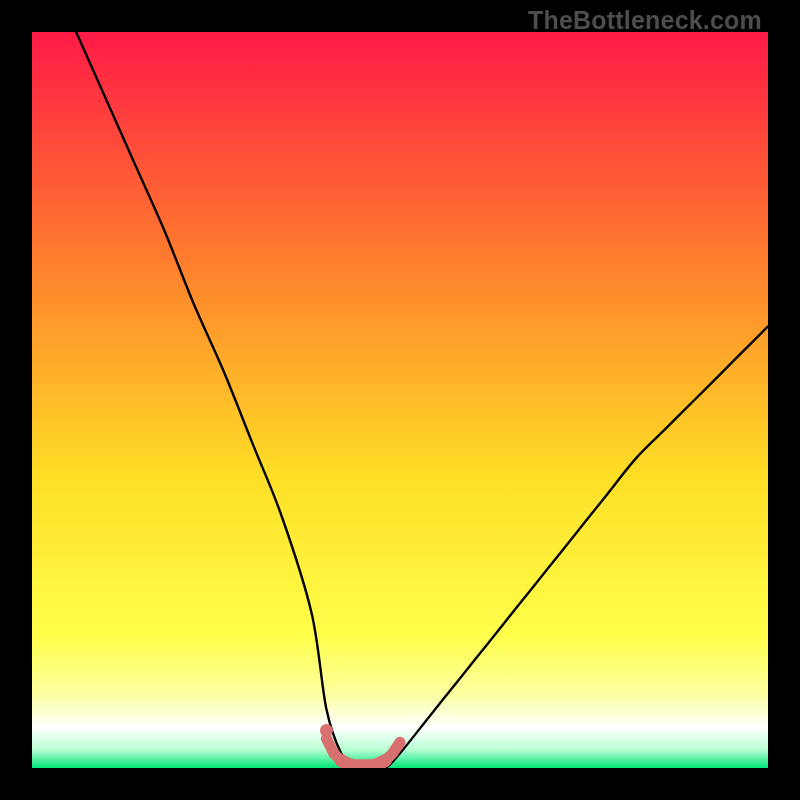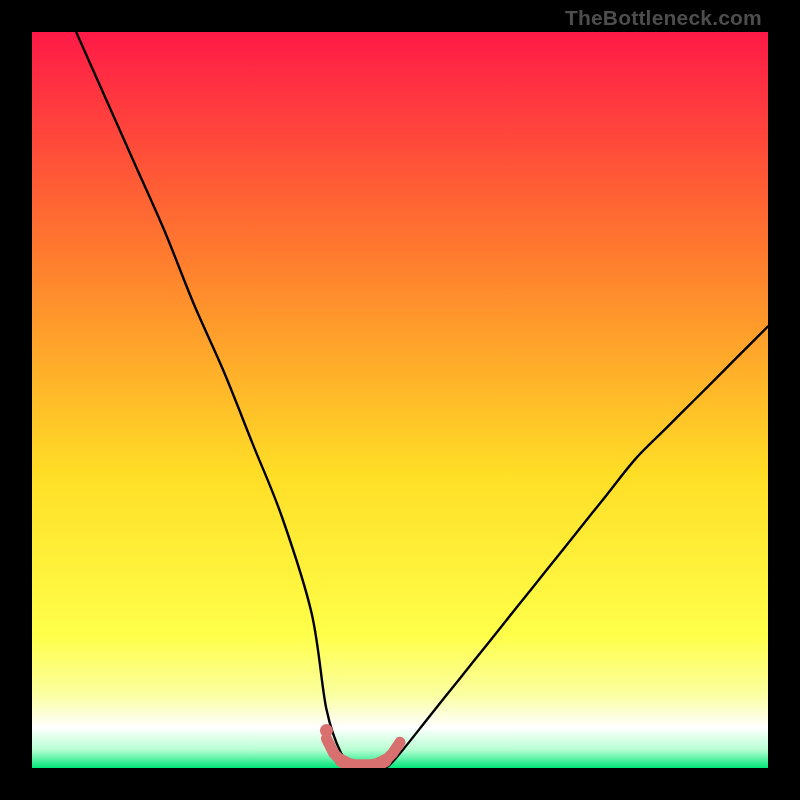--- a/index.html
+++ b/index.html
@@ -23,21 +23,21 @@
     left: 32px;
     width: 736px;
     height: 736px;
     overflow: hidden;
   }
   .watermark {
     position: absolute;
     top: 6px;
     right: 38px;
     color: #4d4d4d;
-    font-size: 21px;
+    font-size: 25px;
     font-weight: 600;
     letter-spacing: 0.2px;
     z-index: 30;
   }
   .curve-svg {
     position: absolute;
     top: 0; left: 0;
     width: 736px; height: 736px;
     z-index: 10;
   }

